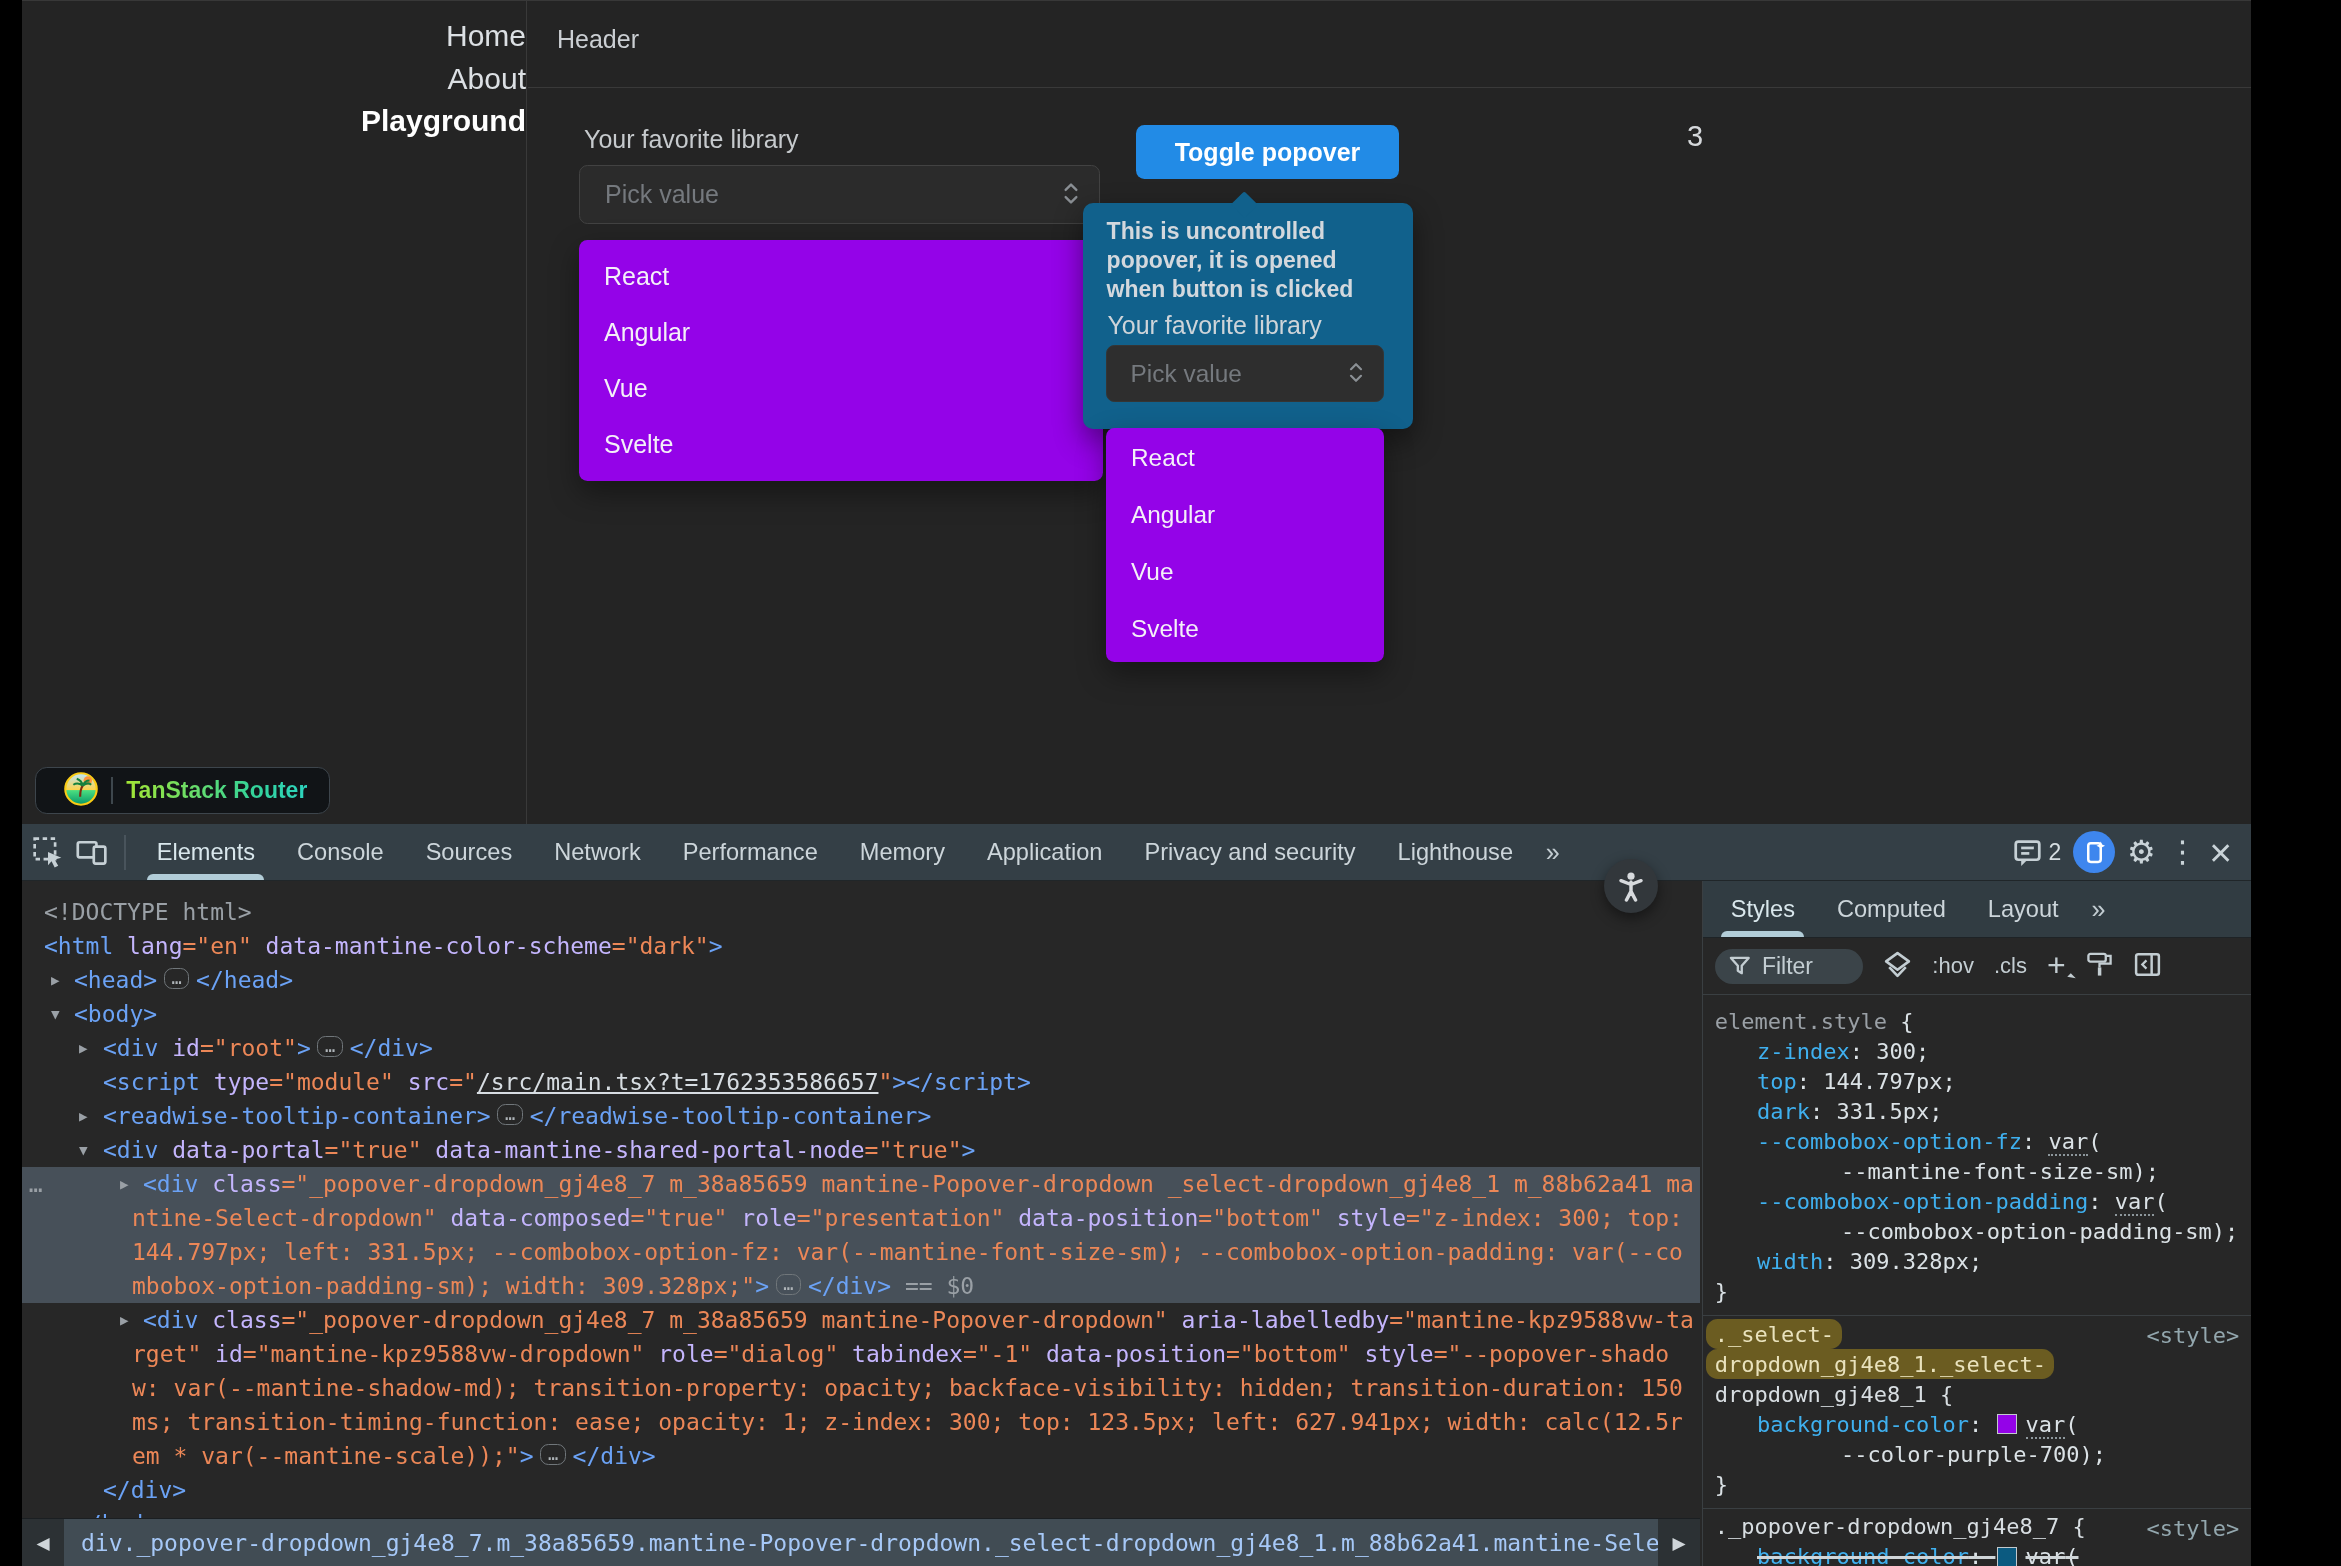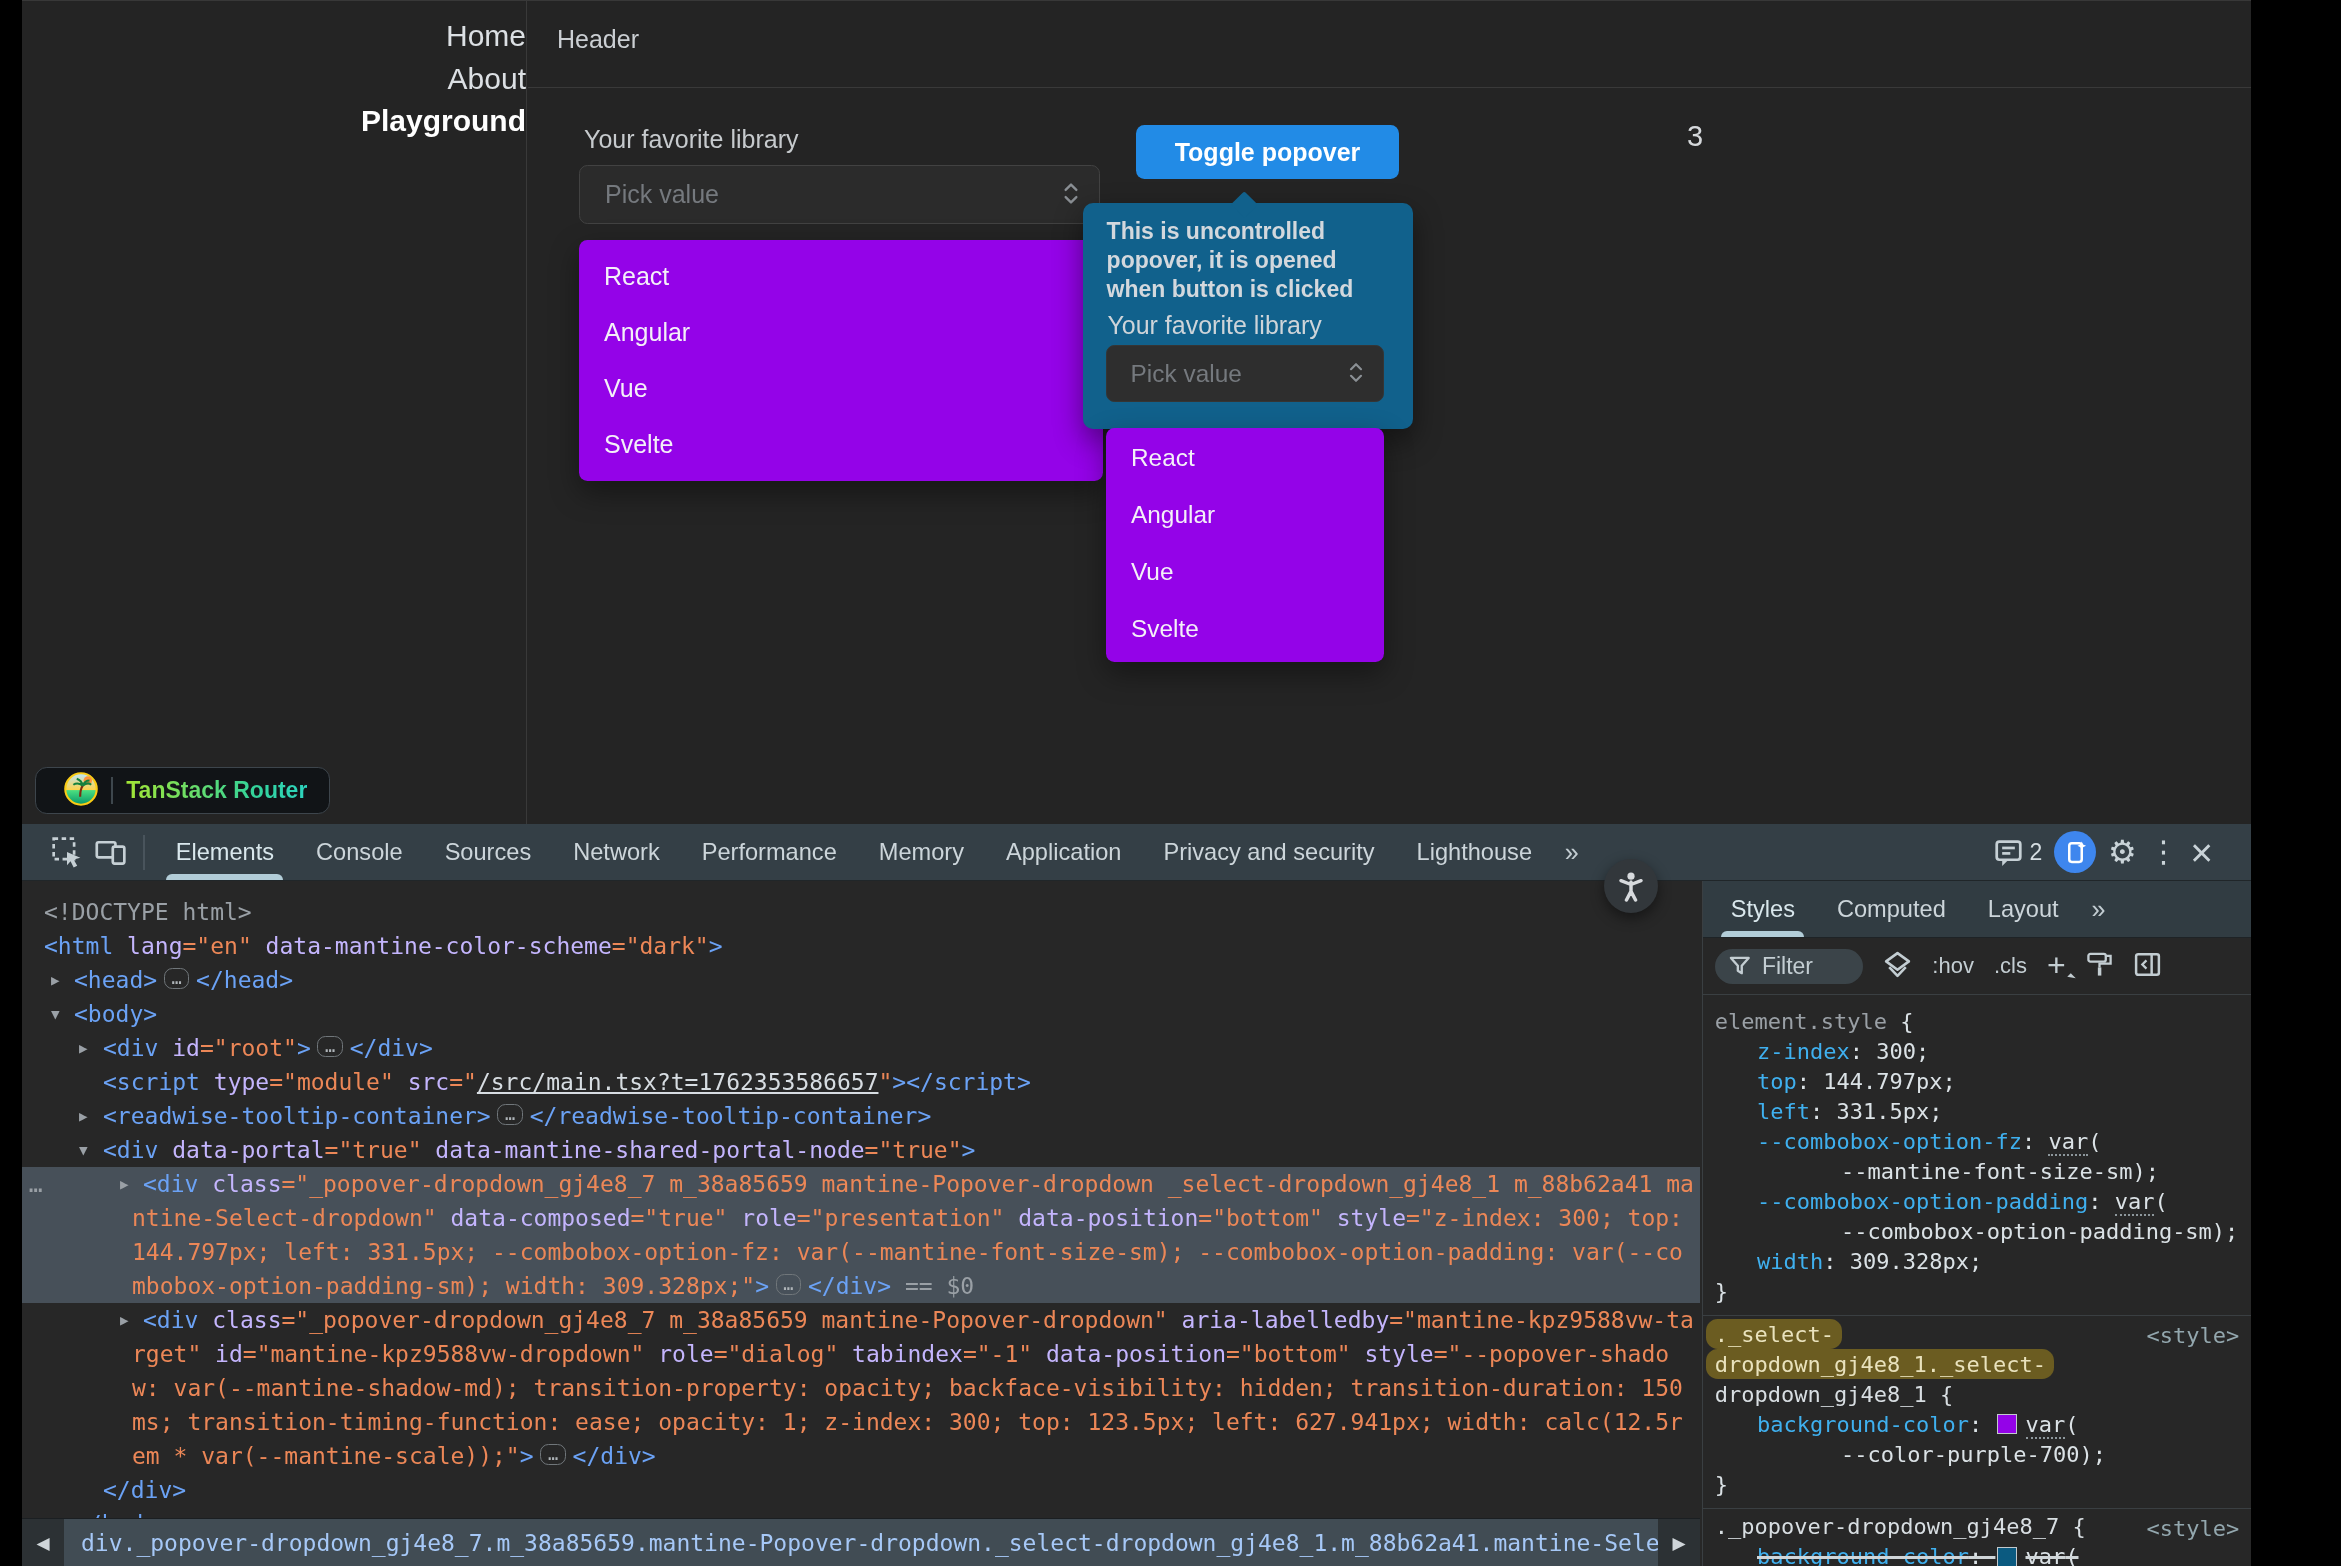--- a/index.html
+++ b/index.html
@@ -34,21 +34,21 @@
   .pop-msg{position:absolute;left:23.6px;top:13.5px;width:291px;font-size:23px;font-weight:700;line-height:29px;color:#d3d8dd;}
   .pop-label{position:absolute;left:24.4px;top:108px;font-size:25px;color:#ced4d9;}
   .select2{left:23px;top:142px;width:278px;height:57px;background:#2e2e2e;border:1.7px solid #353535;}
   .select2 .ph{margin-left:23.6px;font-size:24.4px;}
   .dd2{left:578px;top:340px;width:278px;height:234px;padding-top:0.8px;box-sizing:border-box;}
   .dd2 .opt{height:57px;line-height:57px;padding-left:25px;font-size:24.4px;color:#f4f0f8;cursor:pointer;}
   .counter{position:absolute;left:1159px;top:32px;font-size:29px;color:#d5d8db;}
 
   
   .devtools{position:absolute;top:824px;left:0;width:2229px;height:743px;background:#272727;}
-  .dt-toolbar{position:absolute;top:0;left:0;right:0;height:57px;background:#343f46;border-bottom:1.7px solid #202629;display:flex;align-items:center;padding:0 23px;box-sizing:border-box;}
+  .dt-toolbar{position:absolute;top:0;left:0;right:0;height:57px;background:#343f46;border-bottom:1.7px solid #202629;display:flex;align-items:center;padding:0 4px;box-sizing:border-box;}
   .ic{width:44px;height:44px;display:flex;align-items:center;justify-content:center;cursor:pointer;flex:0 0 auto;}
   .tb-sep{width:1.7px;height:35px;background:#49545c;margin:0 10px;}
   .dt-tabs{display:flex;height:100%;align-items:stretch;}
   .dt-tab{padding:0 21px;font-size:23.6px;color:#ccd5da;display:flex;align-items:center;position:relative;cursor:pointer;white-space:nowrap;}
   .dt-tab.active{color:#d9e7ec;}
   .dt-tab.active::after{content:"";position:absolute;left:11.8px;right:11.8px;bottom:0;height:5.9px;border-radius:6.7px 6.7px 0 0;background:#b2cdd8;}
   .more-tabs{font-size:25px;color:#c2ccd1;padding:0 11.8px;display:flex;align-items:center;cursor:pointer;letter-spacing:1.7px;}
   .dt-right{margin-left:auto;display:flex;align-items:center;gap:11.8px;padding-right:15px;}
   .msg-count{display:flex;align-items:center;gap:6.7px;cursor:pointer;}
   .msg-count span{font-size:23px;color:#d5dde1;}
@@ -300,21 +300,21 @@
               <line x1="18" y1="4" x2="18" y2="24" stroke="#c3cdd2" stroke-width="2.4"></line>
               <path d="M13 10 l-4 4 4 4" fill="none" stroke="#c3cdd2" stroke-width="2.2"></path>
             </svg>
         </span>
       </div>
       <div class="st-body mono" id="st-body">
           <div class="st-section">
             <div class="st-line si0"><span class="c-gsel">element.style</span><span class="c-val"> {</span></div>
             <div class="st-line si1"><span class="c-prop">z-index</span><span class="c-val">: 300;</span></div>
             <div class="st-line si1"><span class="c-prop">top</span><span class="c-val">: 144.797px;</span></div>
-            <div class="st-line si1"><span class="c-prop">left</span><span class="c-val">: 331.5px;</span></div>
+            <div class="st-line si1"><span class="c-prop">dark</span><span class="c-val">: 331.5px;</span></div>
             <div class="st-line si1"><span class="c-prop">--combobox-option-fz</span><span class="c-val">: </span><span class="c-link">var</span><span class="c-val">(</span></div>
             <div class="st-line si2"><span class="c-val">--mantine-font-size-sm);</span></div>
             <div class="st-line si1"><span class="c-prop">--combobox-option-padding</span><span class="c-val">: </span><span class="c-link">var</span><span class="c-val">(</span></div>
             <div class="st-line si2"><span class="c-val">--combobox-option-padding-sm);</span></div>
             <div class="st-line si1"><span class="c-prop">width</span><span class="c-val">: 309.328px;</span></div>
             <div class="st-line si0"><span class="c-val">}</span></div>
           </div>
           <div class="st-section">
             <span class="st-right">&lt;style&gt;</span>
             <div class="st-line si0"><span class="c-hl">._select-</span></div>

